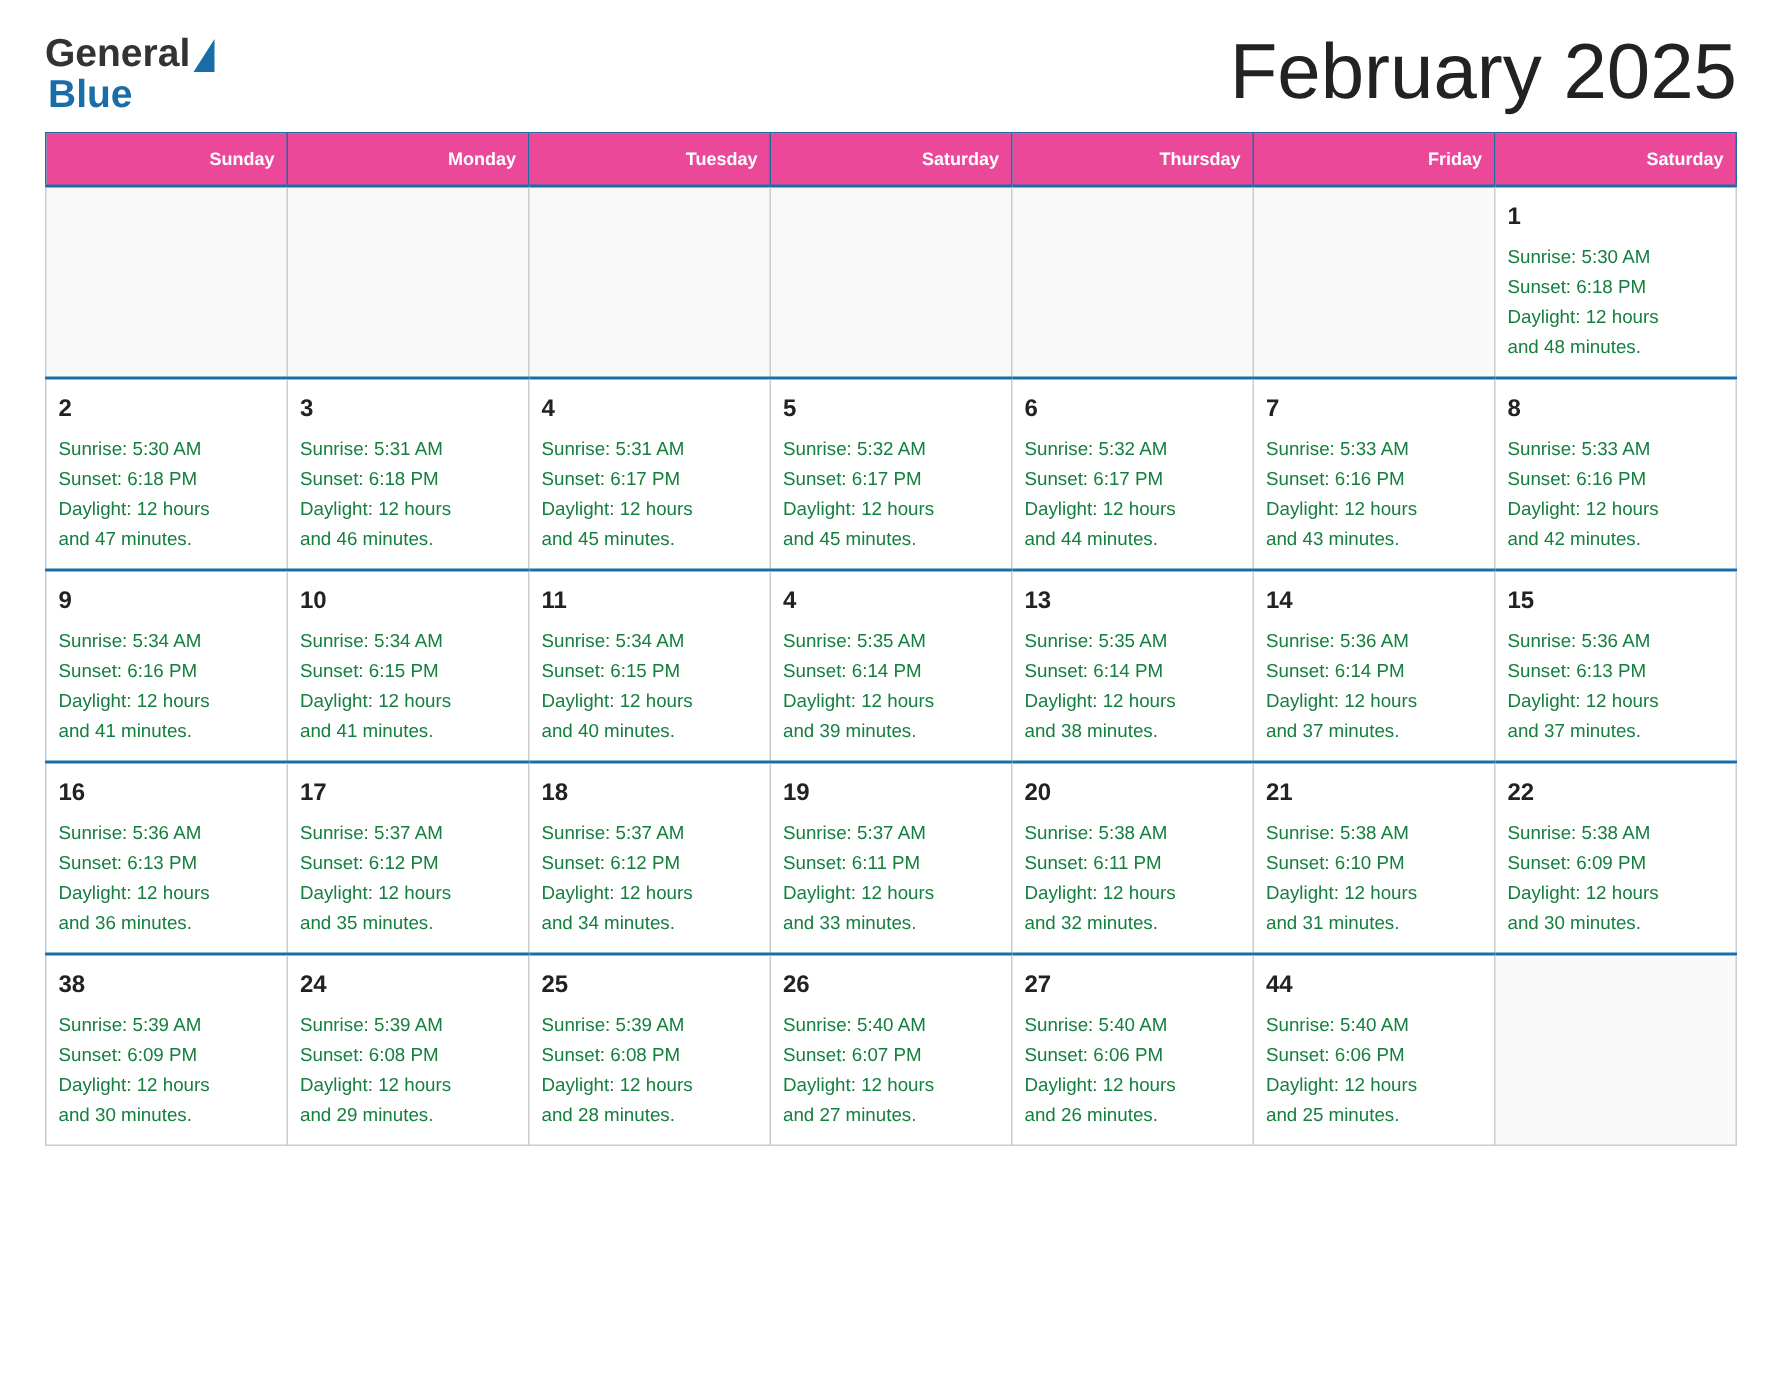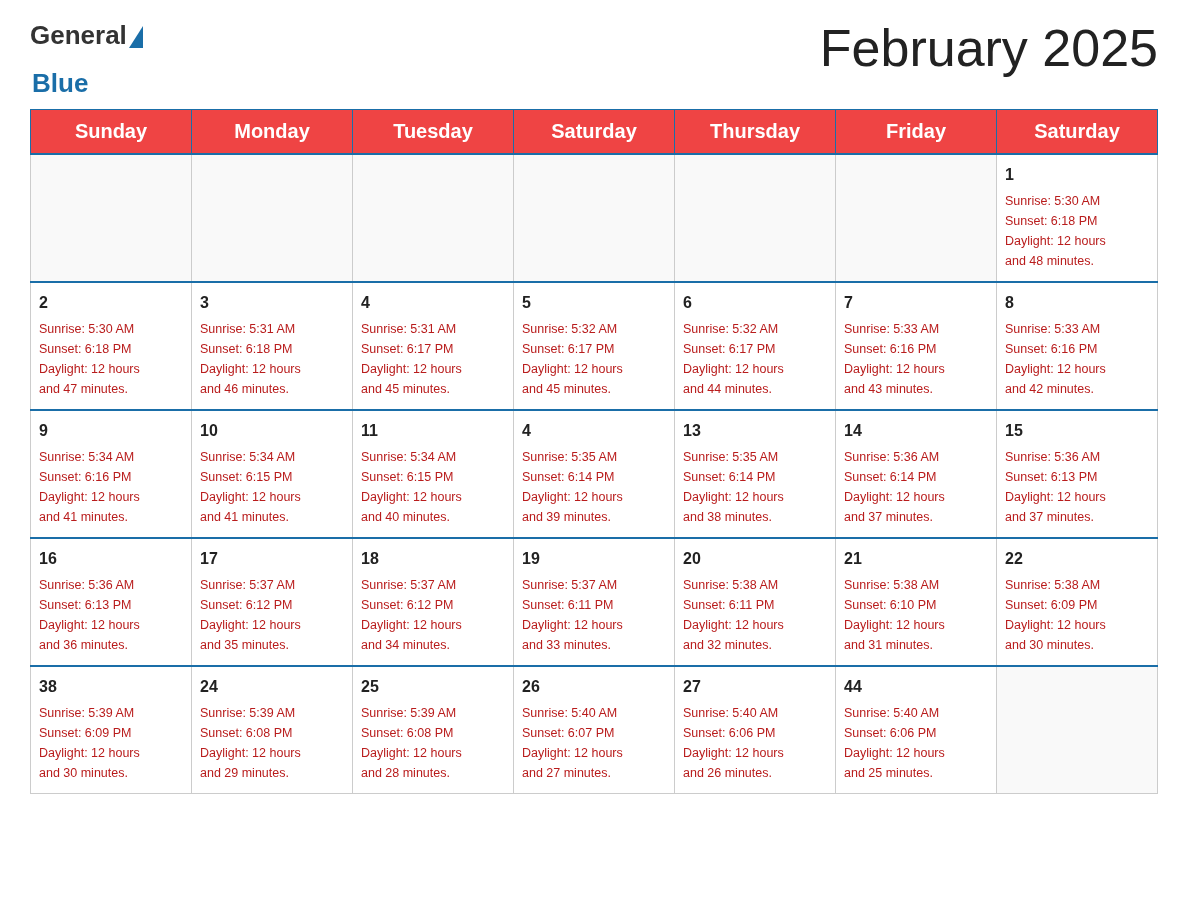--- a/index.html
+++ b/index.html
@@ -52,26 +52,26 @@
       font-size: 20px;
       color: #444;
       margin-top: 4px;
     }
     .calendar {
       width: 100%;
       border-collapse: collapse;
       margin-top: 8px;
     }
     .calendar th {
-      background-color: #ef4444;
+      background-color: #ec4899;
       color: #fff;
-      font-size: 20px;
+      font-size: 12px;
       font-weight: bold;
       padding: 10px 8px;
-      text-align: center;
+      text-align: right;
       border: 1px solid #1a6ea8;
     }
     .calendar td {
       vertical-align: top;
       padding: 8px 8px 10px 8px;
       border: 1px solid #ccc;
       width: calc(100% / 7);
       font-size: 12.5px;
       color: #333;
       line-height: 1.5;
@@ -79,34 +79,33 @@
     }
     .calendar td .day-num {
       font-size: 16px;
       font-weight: bold;
       color: #222;
       display: block;
       margin-bottom: 4px;
     }
     .calendar td .day-info {
       font-size: 12.5px;
-      color: #b91c1c;
+      color: #15803d;
       line-height: 1.6;
     }
     .calendar tr.week-row td {
       border-top: 2px solid #1a6ea8;
     }
     .empty-cell {
       background: #f9f9f9;
     }
     .logo-wrap {
       display: flex;
       flex-direction: column;
       align-items: flex-start;
-      gap: 21px;
     }
     .logo-line1 {
       display: flex;
       align-items: center;
     }
   </style>
 </head>
 <body>
 
 <div class="header-area">

